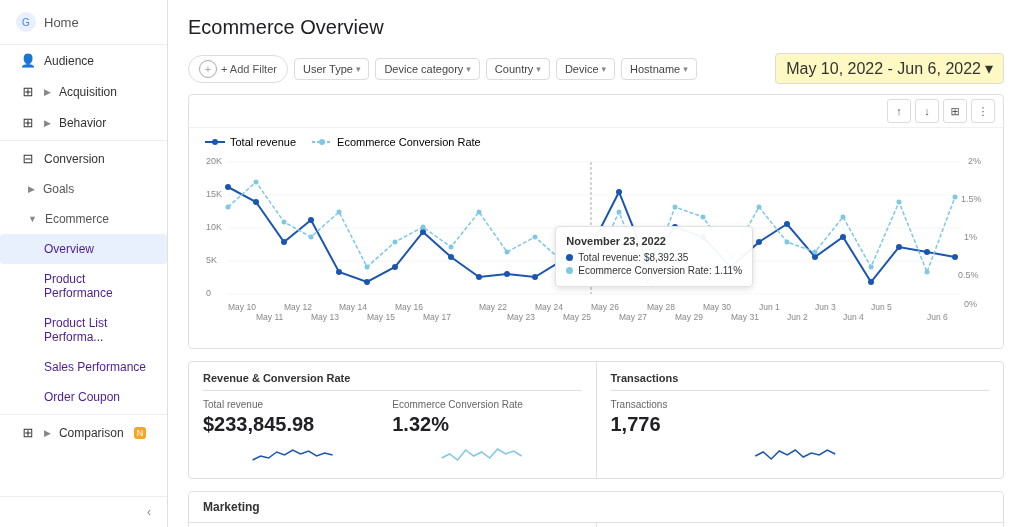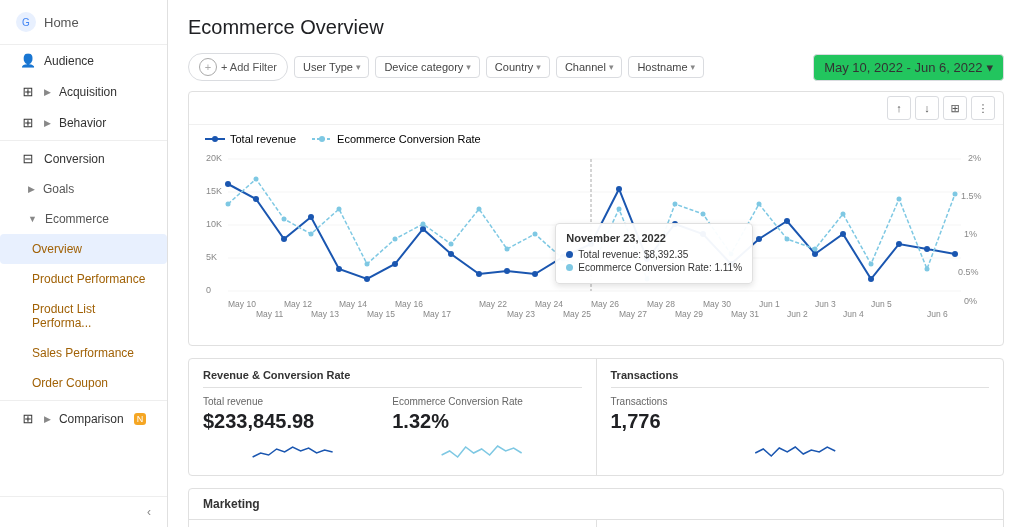--- a/index.html
+++ b/index.html
@@ -36,21 +36,21 @@
       display: flex;
       align-items: center;
       gap: 8px;
       cursor: pointer;
       color: #444;
       font-size: 12px;
     }
     .sidebar-item.active { background: #e8f0fe; color: #1a73e8; font-weight: 500; border-radius: 4px; }
     .sidebar-item.section { font-weight: 500; color: #333; }
     .sidebar-item.sub { padding-left: 28px; color: #555; }
-    .sidebar-item.sub2 { padding-left: 32px; color: #a16207; }
+    .sidebar-item.sub2 { padding-left: 44px; color: #4c1d95; }
     .sidebar-divider { border-bottom: 1px solid #eee; margin: 2px 0; }
     .sidebar-arrow { font-size: 9px; color: #888; }
     .sidebar-icon { width: 16px; text-align: center; font-size: 13px; }
     .sidebar-collapse {
       margin-top: auto;
       padding: 8px 16px;
       border-top: 1px solid #eee;
       display: flex;
       justify-content: flex-end;
       cursor: pointer;
@@ -90,22 +90,22 @@
       display: flex; align-items: center; gap: 3px;
       border: 1px solid #dadce0; border-radius: 4px;
       padding: 4px 8px; font-size: 11px; color: #444;
       cursor: pointer; background: #fff;
     }
     .filter-pill-arrow { font-size: 9px; color: #888; }
     .date-range {
       margin-left: auto;
       display: flex; align-items: center; gap: 4px;
       border: 1px solid #dadce0; border-radius: 4px;
-      padding: 5px 10px; font-size: 13px; color: #333;
-      cursor: pointer; background: #22c55e; font-weight: 500;
+      padding: 5px 10px; font-size: 16px; color: #333;
+      cursor: pointer; background: #fef9c3; font-weight: 500;
     }
 
     
     .chart-container {
       position: relative;
       border: 1px solid #e0e0e0;
       border-radius: 4px;
       background: #fff;
       margin-bottom: 12px;
     }
@@ -292,21 +292,21 @@
     </div>
     <div class="filter-pill">
       <span>Device category</span>
       <span class="filter-pill-arrow">▾</span>
     </div>
     <div class="filter-pill">
       <span>Country</span>
       <span class="filter-pill-arrow">▾</span>
     </div>
     <div class="filter-pill">
-      <span>Channel</span>
+      <span>Device</span>
       <span class="filter-pill-arrow">▾</span>
     </div>
     <div class="filter-pill">
       <span>Hostname</span>
       <span class="filter-pill-arrow">▾</span>
     </div>
     <div class="date-range">
       <span>May 10, 2022 - Jun 6, 2022</span>
       <span>▾</span>
     </div>

